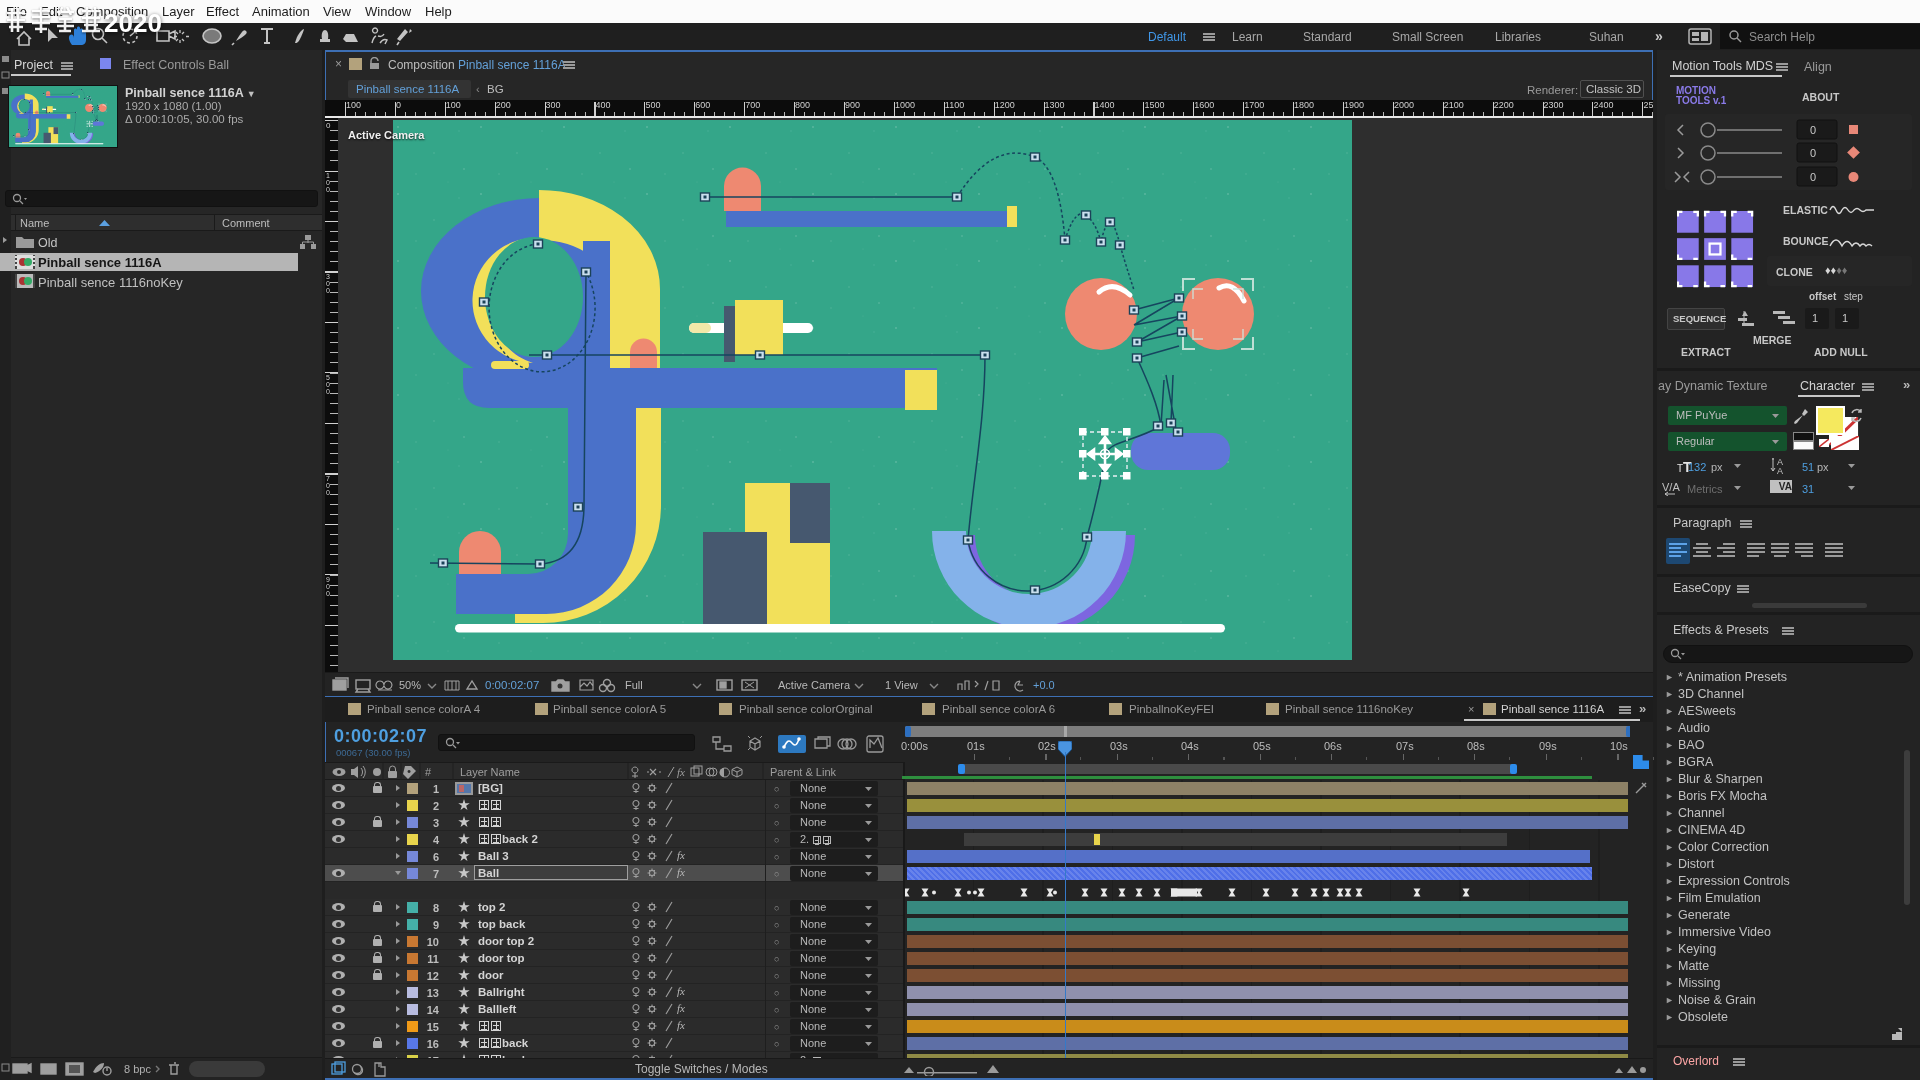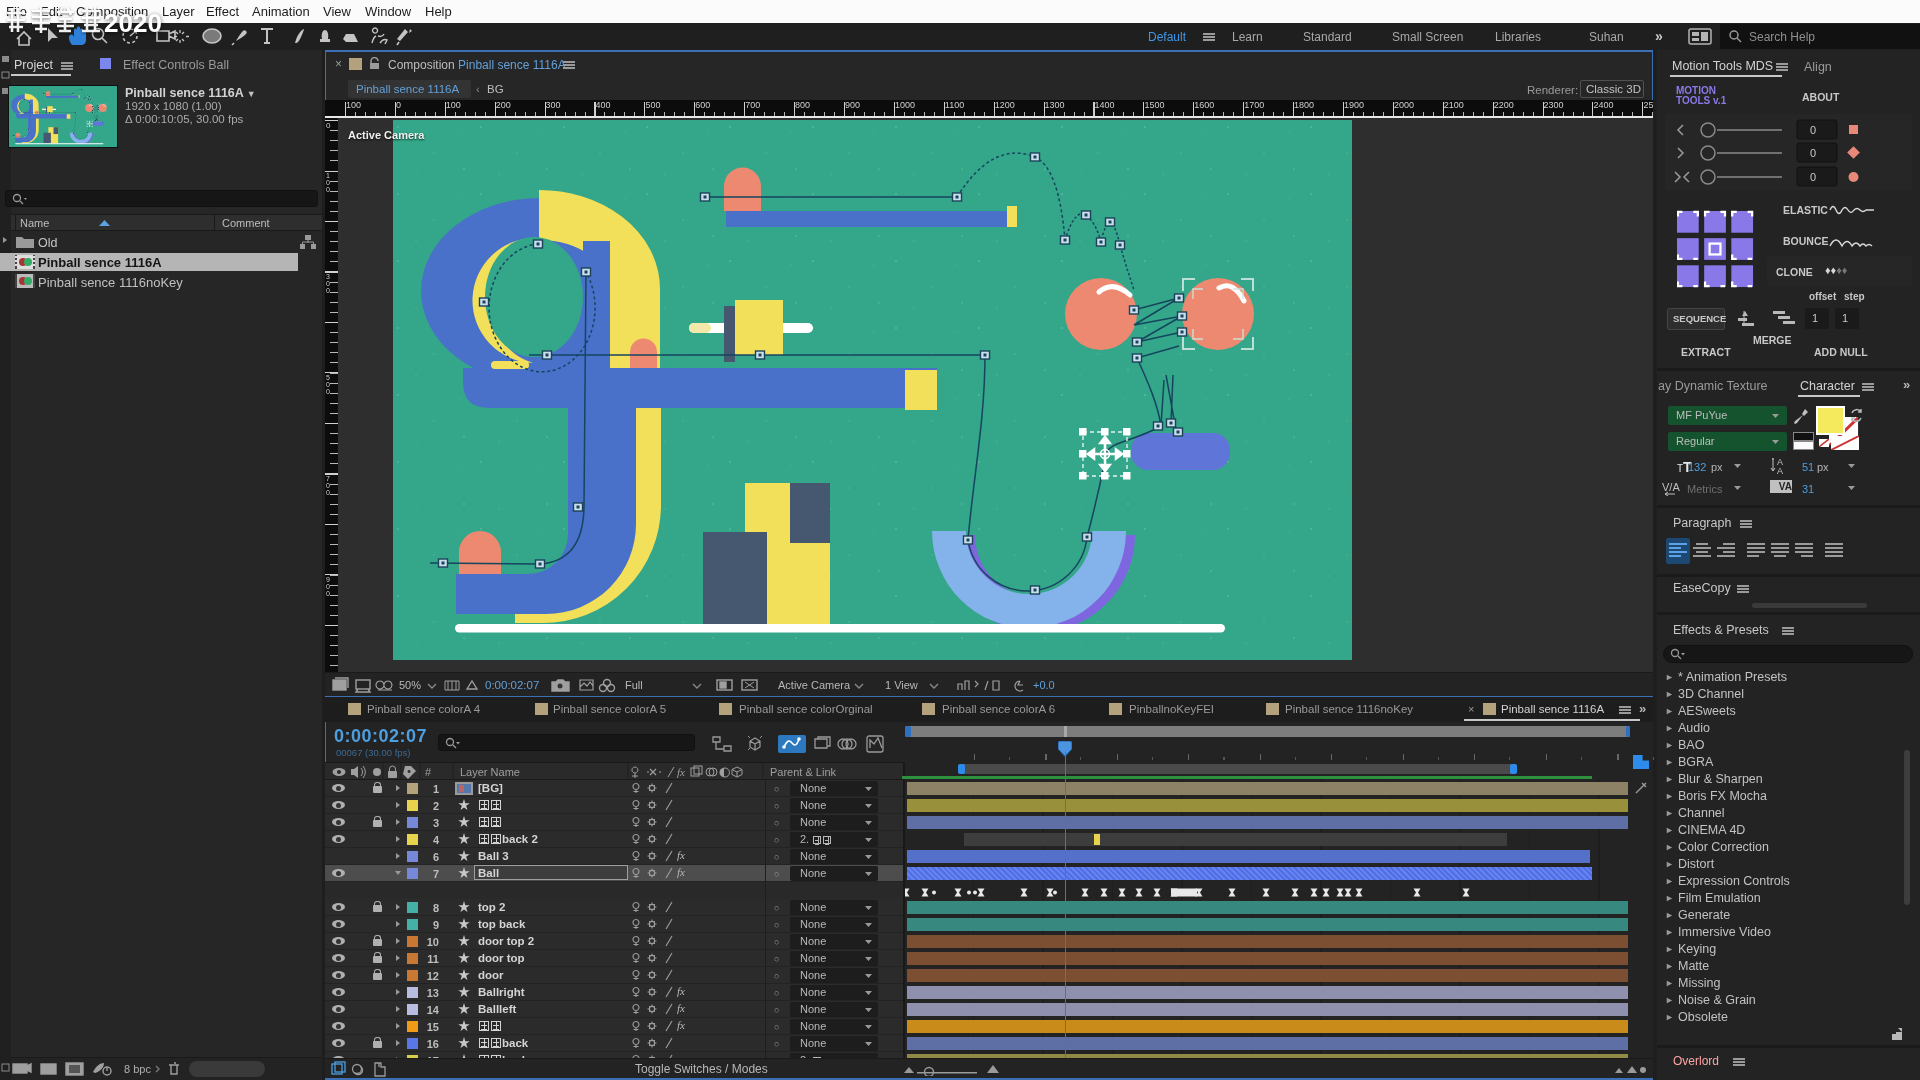--- a/index.html
+++ b/index.html
@@ -764,20 +764,33 @@
 <div class="tbar" style="top:240px;left:2px;width:721px;background:#c98c1a"></div>
 <div class="tbar" style="top:257px;left:2px;width:721px;background:#5e6fa6"></div>
 <div class="tbar" style="top:274px;left:2px;width:721px;background:#8f8a45"></div>
 </div>
 
 <div class="ab" style="left:580px;top:25px;width:725px;height:58px;background:#232323" id="truler">
 <div class="ab" style="left:0;top:4px;width:727px;height:11px;background:#7d7d7d;border-radius:2px"></div>
 <div class="ab" style="left:0;top:4px;width:6px;height:11px;background:#2d6fc0;border-radius:2px"></div>
 <div class="ab" style="left:721px;top:4px;width:6px;height:11px;background:#2d6fc0;border-radius:2px"></div>
 <div class="ab" style="left:159px;top:4px;width:3px;height:11px;background:#a8a8a8"></div>
+<div class="ab" style="left:0;top:18px;width:725px;height:22px;color:#bdbdbd;font-size:11px">
+<span class="ab" style="left:-4px">0:00s</span>
+        <span class="ab" style="left:62px">01s</span>
+        <span class="ab" style="left:133px">02s</span>
+        <span class="ab" style="left:205px">03s</span>
+        <span class="ab" style="left:276px">04s</span>
+        <span class="ab" style="left:348px">05s</span>
+        <span class="ab" style="left:419px">06s</span>
+        <span class="ab" style="left:491px">07s</span>
+        <span class="ab" style="left:562px">08s</span>
+        <span class="ab" style="left:634px">09s</span>
+        <span class="ab" style="left:705px">10s</span>
+</div>
 <div class="ab" style="left:69px;top:32px;width:680px;height:6px;background:repeating-linear-gradient(90deg,#666 0 1px,transparent 1px 71.5px)"></div>
 <div class="ab" style="left:69px;top:35px;width:680px;height:3px;background:repeating-linear-gradient(90deg,transparent 0 35px,#555 35px 36px,transparent 36px 71.5px)"></div>
 <div class="ab" style="left:55px;top:42px;width:552px;height:10px;background:#4a4a4a"></div>
 <div class="ab" style="left:53px;top:42px;width:7px;height:10px;background:#2d8ceb;border-radius:2px"></div>
 <div class="ab" style="left:605px;top:42px;width:7px;height:10px;background:#2d8ceb;border-radius:2px"></div>
 <div class="ab" style="left:-3px;top:54px;width:690px;height:3px;background:#2e8f3e"></div>
 </div>
 
 <svg class="ab" style="left:733px;top:44px" width="14" height="16" viewBox="0 0 14 16">
       <path d="M2,0 H12 Q14,0 14,2 V8 L7,15.5 L0,8 V2 Q0,0 2,0 Z" fill="#4a94e0" stroke="#1c5a9c" stroke-width="1"></path>
@@ -873,21 +886,21 @@
       <path d="M1,7 q3,-7 6,0 q3,7 6,0 q3,-5 6,0 q3,5 6,0 q3,-3 6,0 q3,3 6,0 h8"></path>
     </svg>
 <div class="tx" style="left:126px;top:185px;color:#c8c8c8;font-weight:bold;font-size:10.5px">BOUNCE</div>
 <svg class="ab" style="left:172px;top:184px" width="52" height="14" viewBox="0 0 52 14" fill="none" stroke="#d8d8d8" stroke-width="1.4">
       <path d="M1,12 q6,-12 12,0 q5,-9 10,0 q4,-6 8,0 q3,-4 6,0 q3,-3 6,0"></path>
     </svg>
 <div class="ab" style="left:110px;top:206px;width:145px;height:30px;background:#262626;border-radius:3px"></div>
 <div class="tx" style="left:119px;top:216px;color:#c8c8c8;font-weight:bold;font-size:10.5px">CLONE</div>
 <div class="tx" style="left:168px;top:214px;color:#d8d8d8;font-size:11px">♦♦<span style="color:#777">♦♦</span></div>
 <div class="tx" style="left:152px;top:241px;color:#c8c8c8;font-weight:bold;font-size:10px">offset</div>
-<div class="tx" style="left:187px;top:241px;color:#c8c8c8;font-weight:bold;font-size:10px">step</div>
+<div class="tx" style="left:187px;top:241px;color:#c8c8c8;font-weight:normal;font-size:10px">step</div>
 <div class="ab" style="left:10px;top:258px;width:58px;height:22px;background:#2e2e2e;border:1px solid #444;border-radius:2px"></div>
 <div class="tx" style="left:16px;top:263px;color:#c8c8c8;font-weight:bold;font-size:9.5px">SEQUENCE</div>
 <svg class="ab" style="left:80px;top:259px" width="64px" height="20" viewBox="0 0 64 20" fill="#b8b8b8">
       <path d="M8,2 l3,5 h-6 z"></path>
       <rect x="1" y="9" width="9" height="3"></rect>
       <rect x="5" y="14" width="12" height="3"></rect>
       <path d="M7,2 v14" stroke="#b8b8b8"></path>
       <rect x="36" y="2" width="12" height="3"></rect>
       <rect x="41" y="7" width="12" height="3"></rect>
       <rect x="46" y="12" width="12" height="3"></rect>

